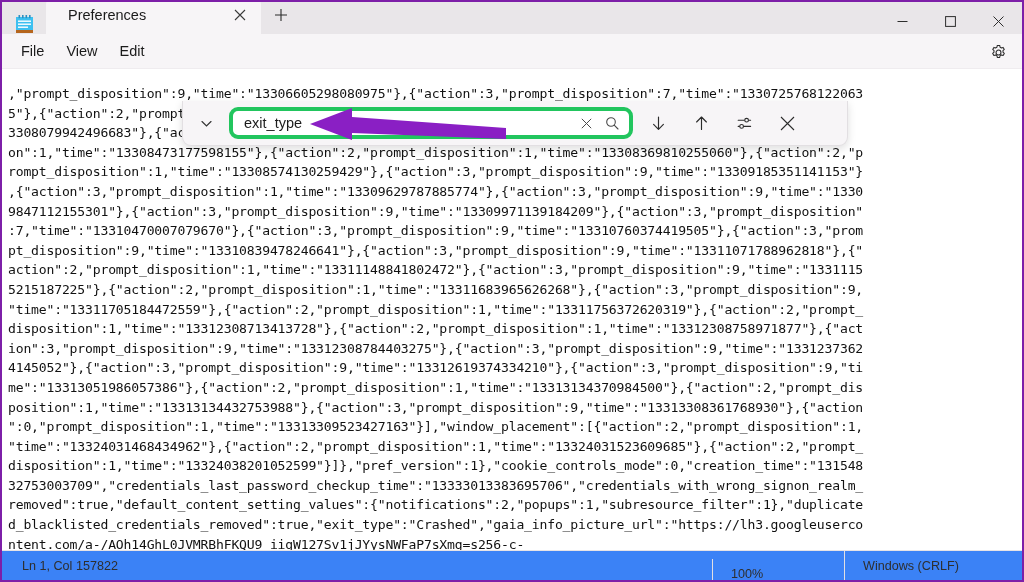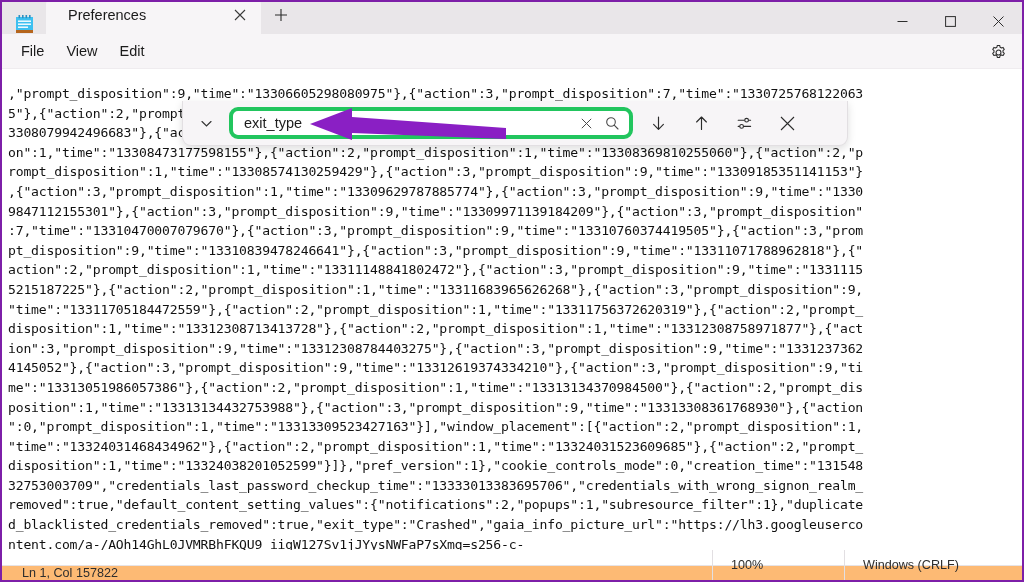--- a/index.html
+++ b/index.html
@@ -243,25 +243,25 @@
     z-index: 8;
     pointer-events: none;
   }
 
   
   .statusbar {
     position: absolute;
     left: 0;
     right: 0;
     bottom: 0;
-    height: 15px;
-    background: #fdba74;
+    height: 30px;
+    background: #3b82f6;
     border-top: 1px solid #e6e3e6;
     display: flex;
-    align-items: flex-end;
+    align-items: center;
     font-size: 12.6px;
     color: #2e2e2e;
   }
 
   .sb-left { padding-left: 20px; flex: 1; }
 
   .sb-cell {
     height: 30px;
     display: flex;
     align-items: center;

